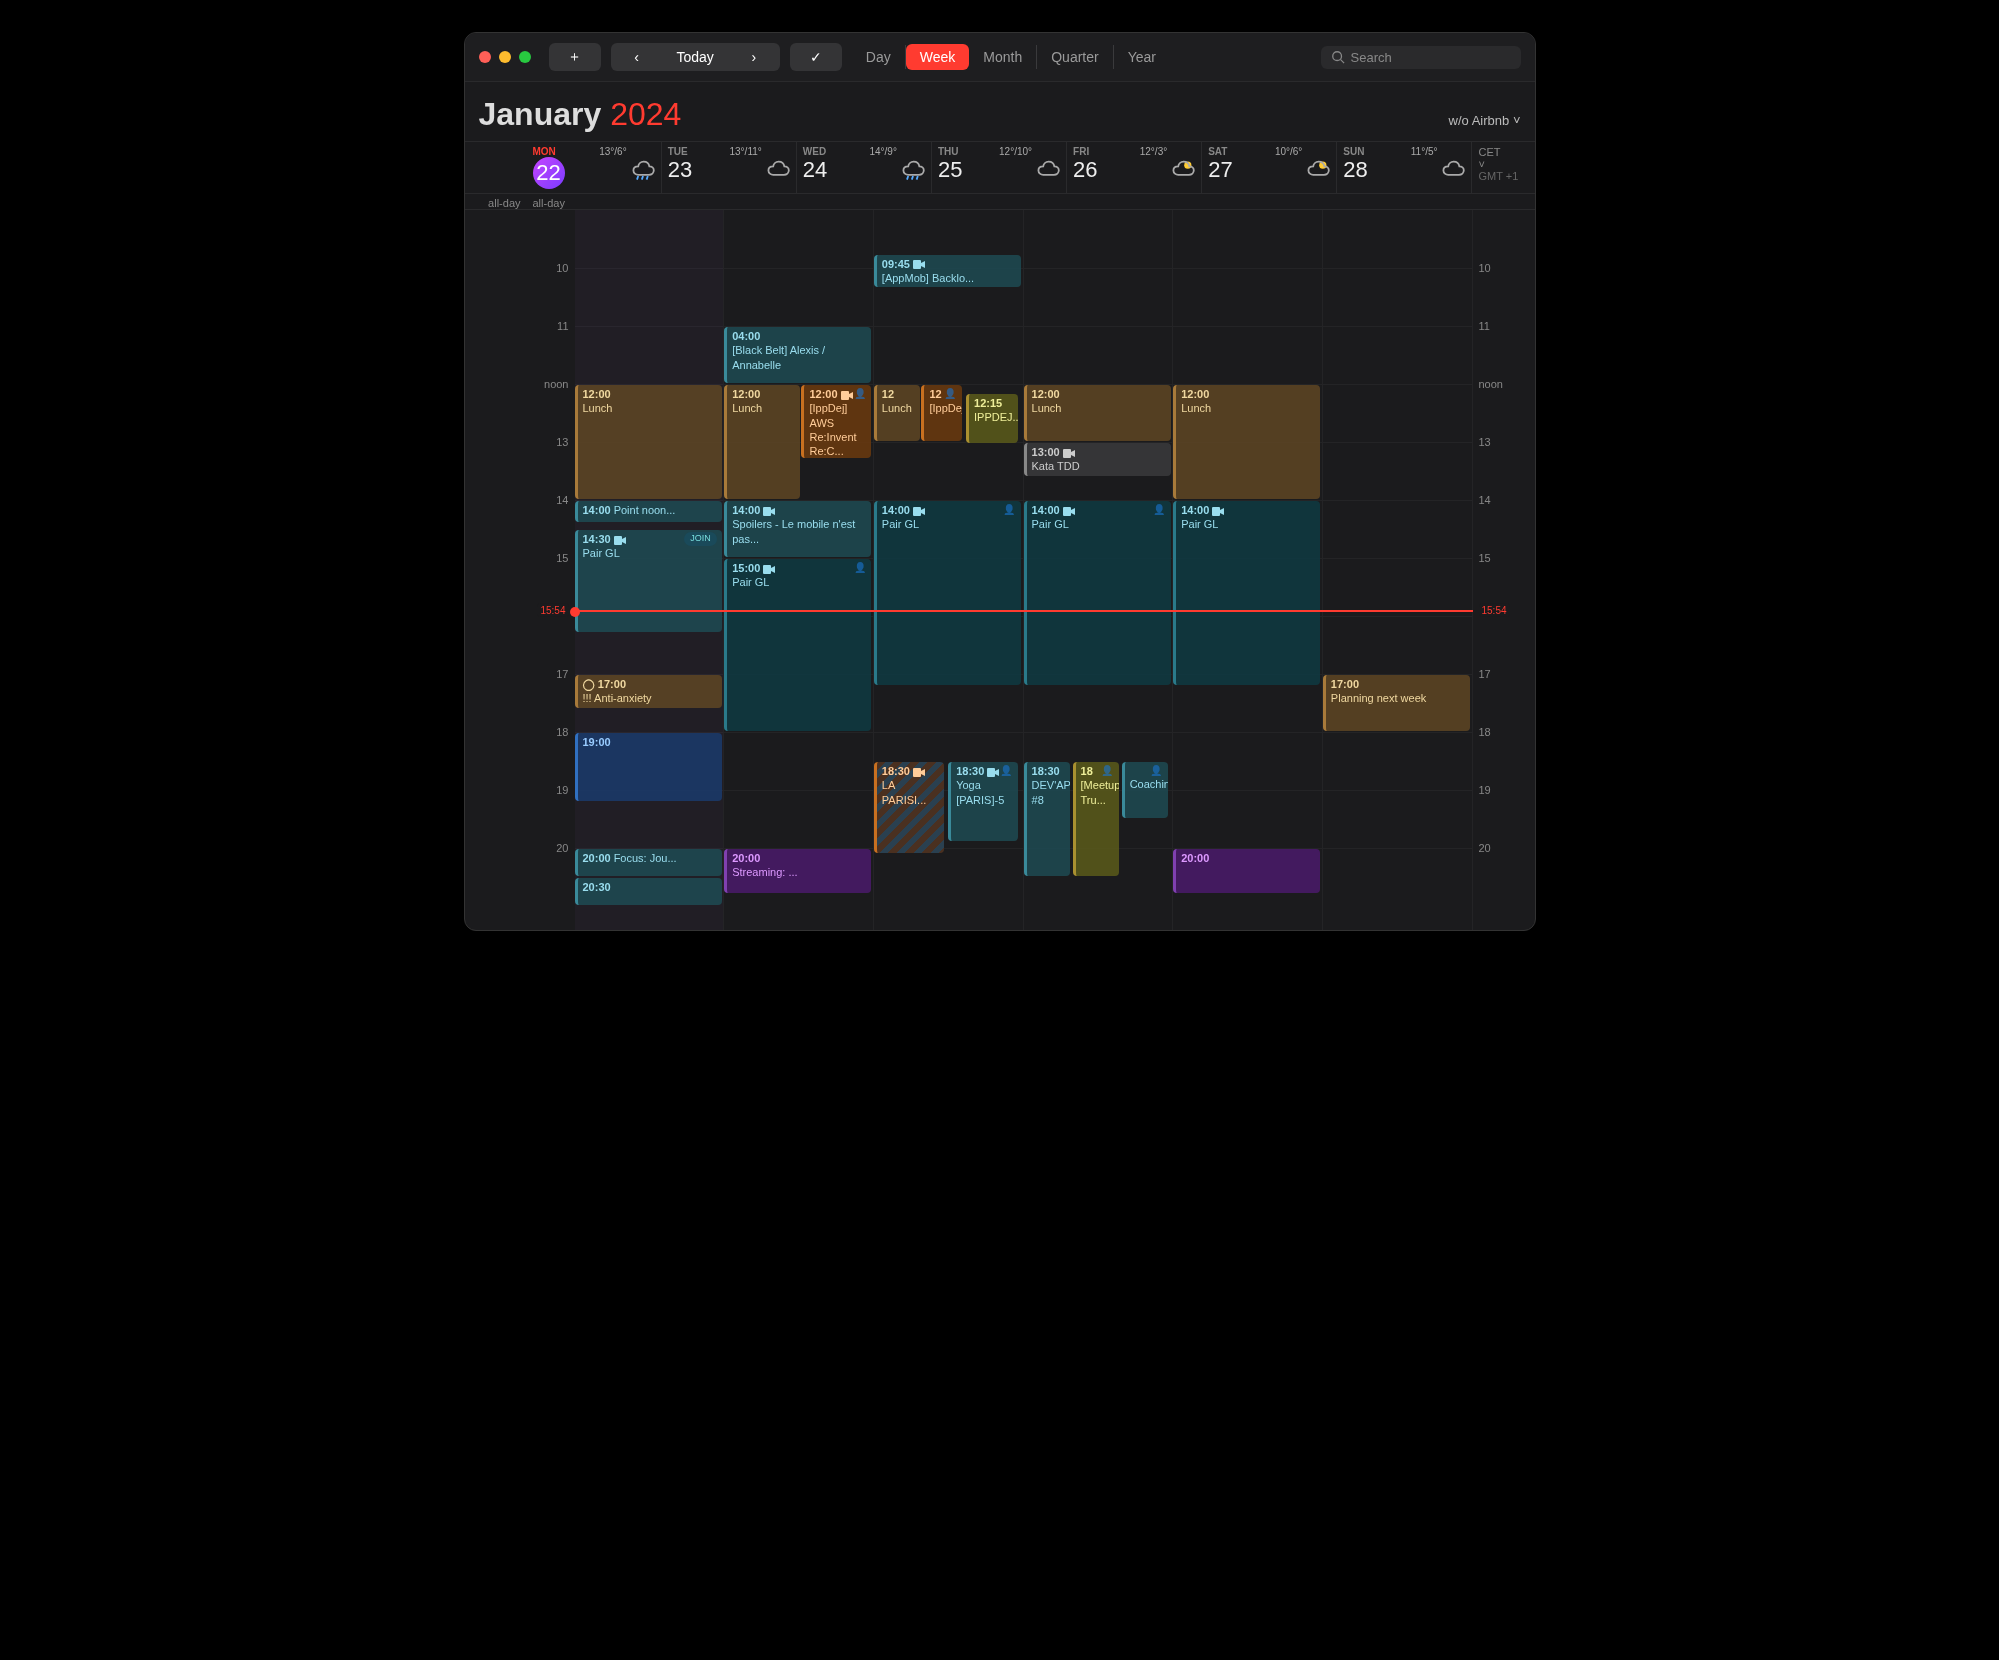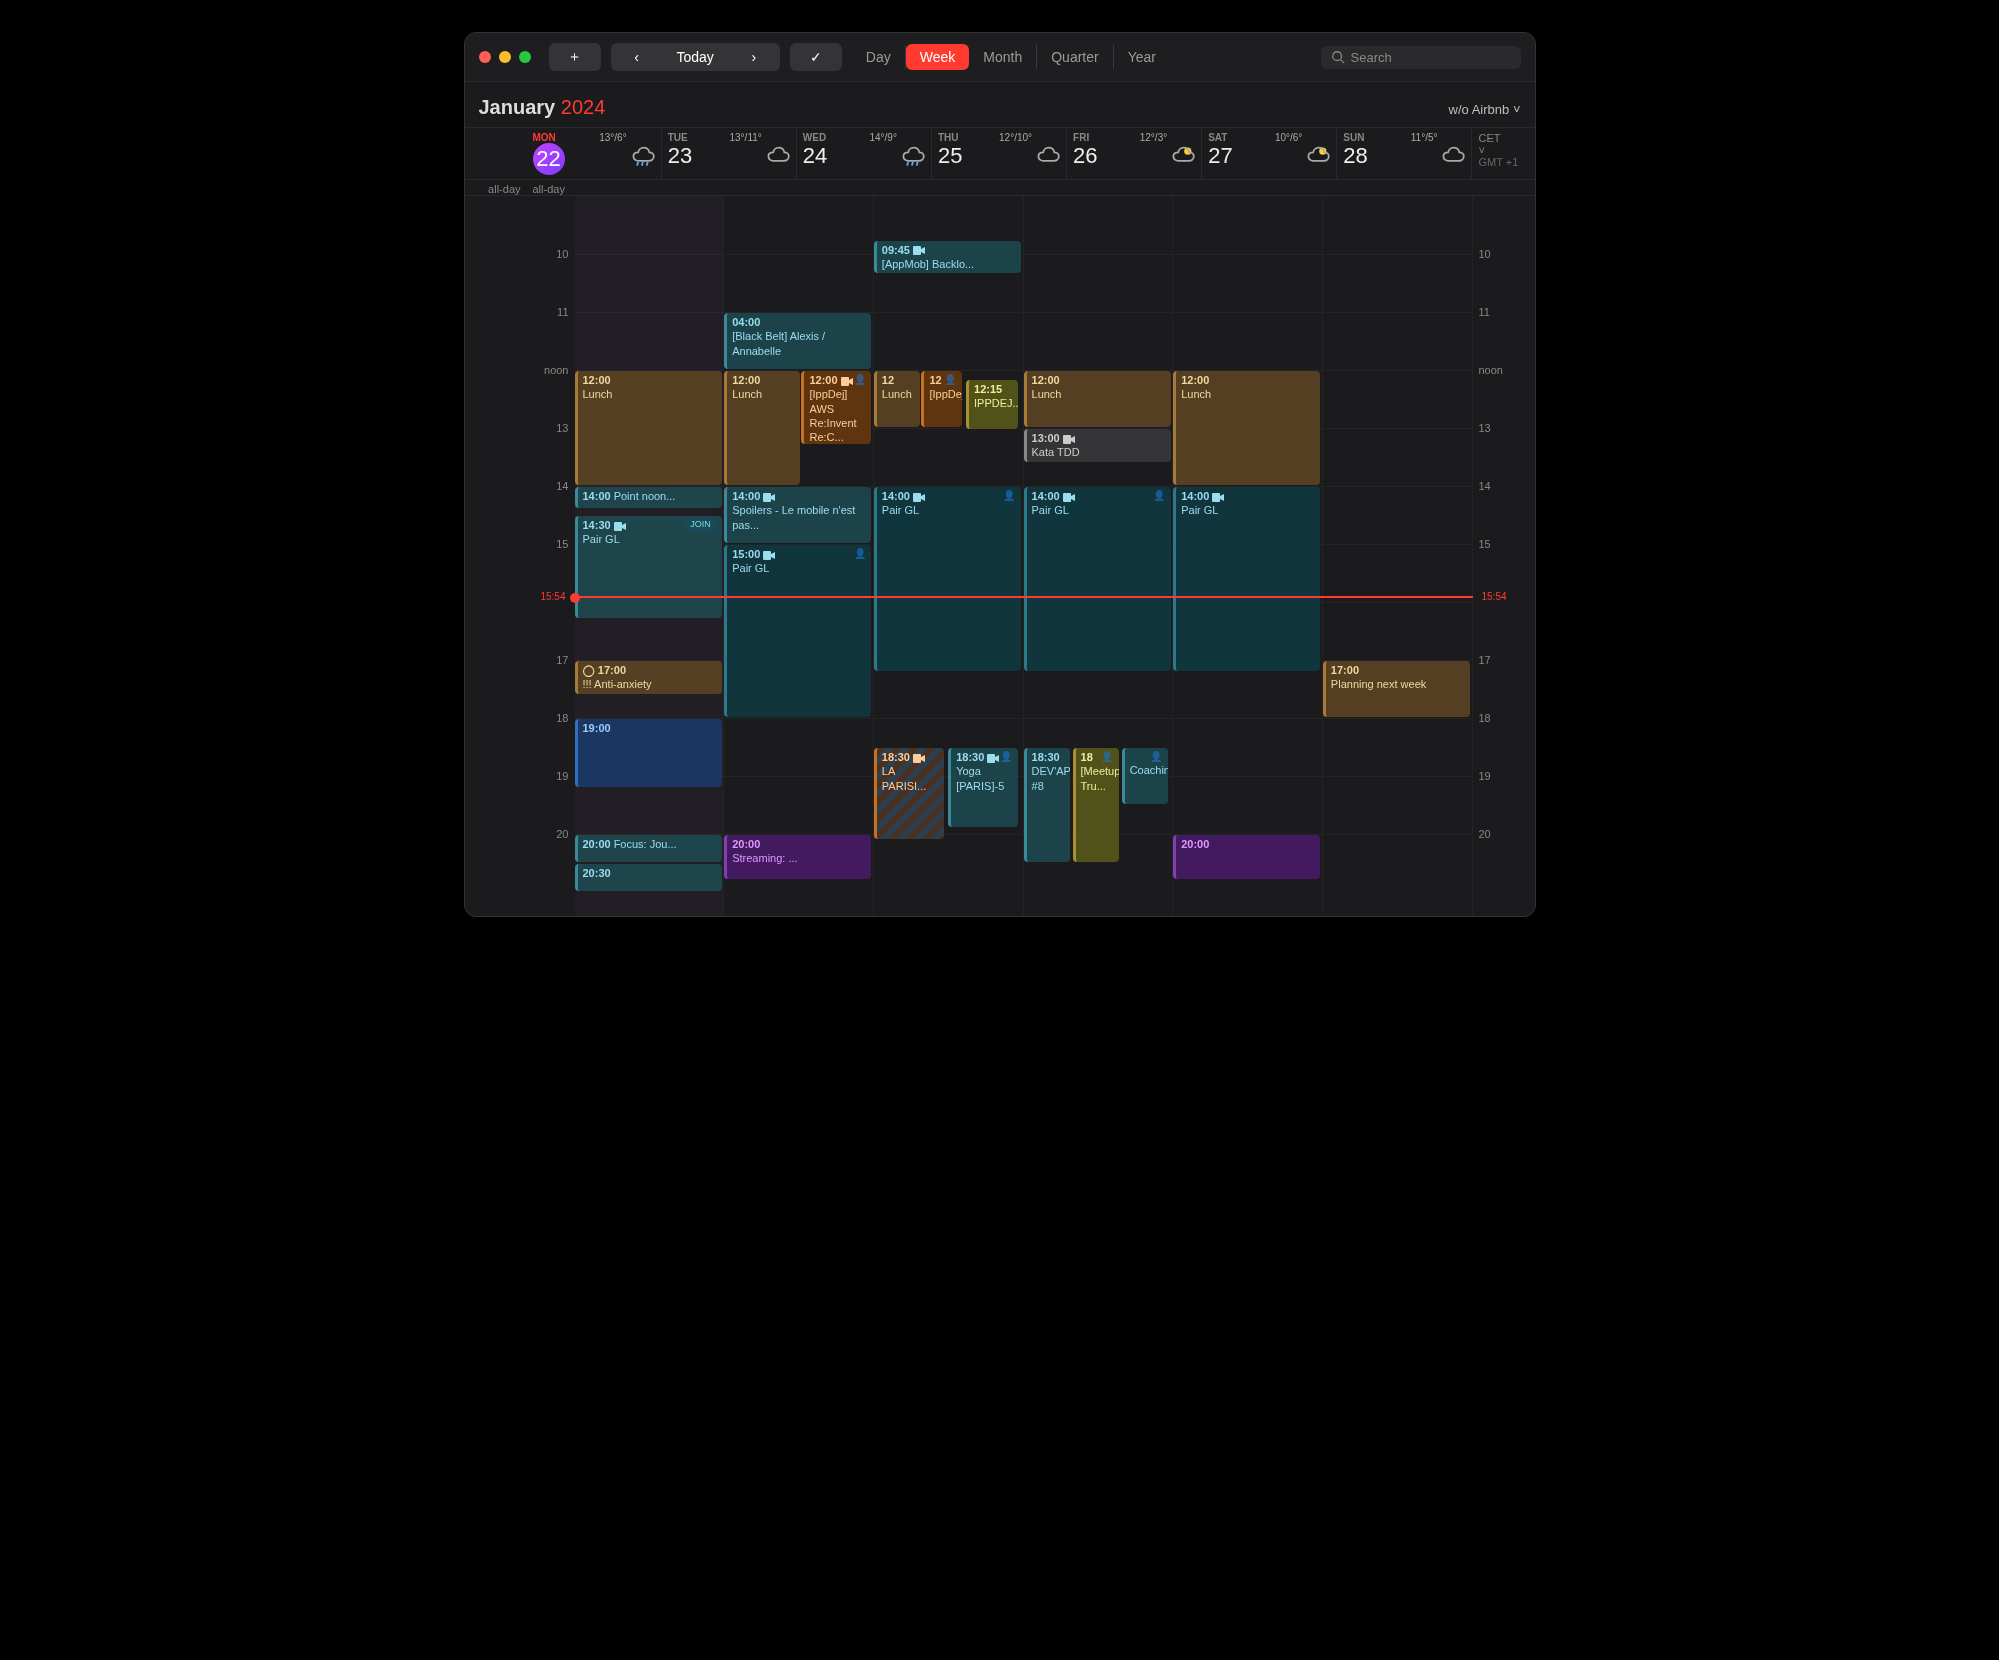--- a/index.html
+++ b/index.html
@@ -36,21 +36,21 @@
 .tb-seg { display: flex; gap: 4px; background: #343436; border-radius: 6px; padding: 0; }
 .tb-seg .tb-btn { background: transparent; }
 .nav-center { display: flex; gap: 0; align-items: center; margin-left: auto; margin-right: auto; font-size: 14px; color: #9a9a9a; }
 .nav-center span { padding: 4px 14px; cursor: pointer; border-right: 1px solid #3a3a3c; }
 .nav-center span:last-child { border-right: none; }
 .nav-center .active { background: #ff3b30; color: #fff; border-radius: 6px; border-right: none; padding: 5px 14px; }
 .spacer { flex: 1; }
 .search { background: #2a2a2c; border-radius: 6px; padding: 4px 10px; display: flex; align-items: center; gap: 6px; color: #888; font-size: 13px; width: 180px; }
 .search svg { width: 14px; height: 14px; fill: #888; }
 .title-row { display: flex; align-items: baseline; padding: 14px 14px 8px 14px; }
-.title-row h1 { margin: 0; font-size: 20px; font-weight: 700; }
+.title-row h1 { margin: 0; font-size: 32px; font-weight: 700; }
 .title-row h1 .year { color: #ff3b30; font-weight: 400; }
 .filter { margin-left: auto; font-size: 13px; color: #bbb; }
 .header-days { display: flex; border-top: 1px solid #2a2a2c; }
 .gutter-l { width: 56px; flex-shrink: 0; text-align: right; font-size: 11px; color: #888; padding-right: 6px; }
 .gutter-r { width: 56px; flex-shrink: 0; text-align: left; font-size: 11px; color: #888; padding-left: 6px; position: relative; }
 .day-head { flex: 1; min-width: 0; padding: 4px 6px; border-right: 1px solid #2a2a2c; position: relative; }
 .day-head:last-of-type { border-right: none; }
 .dh-label { font-size: 10px; font-weight: 700; color: #888; }
 .dh-label.today { color: #ff3b30; }
 .dh-num { font-size: 22px; font-weight: 500; color: #eee; display: inline-block; }

